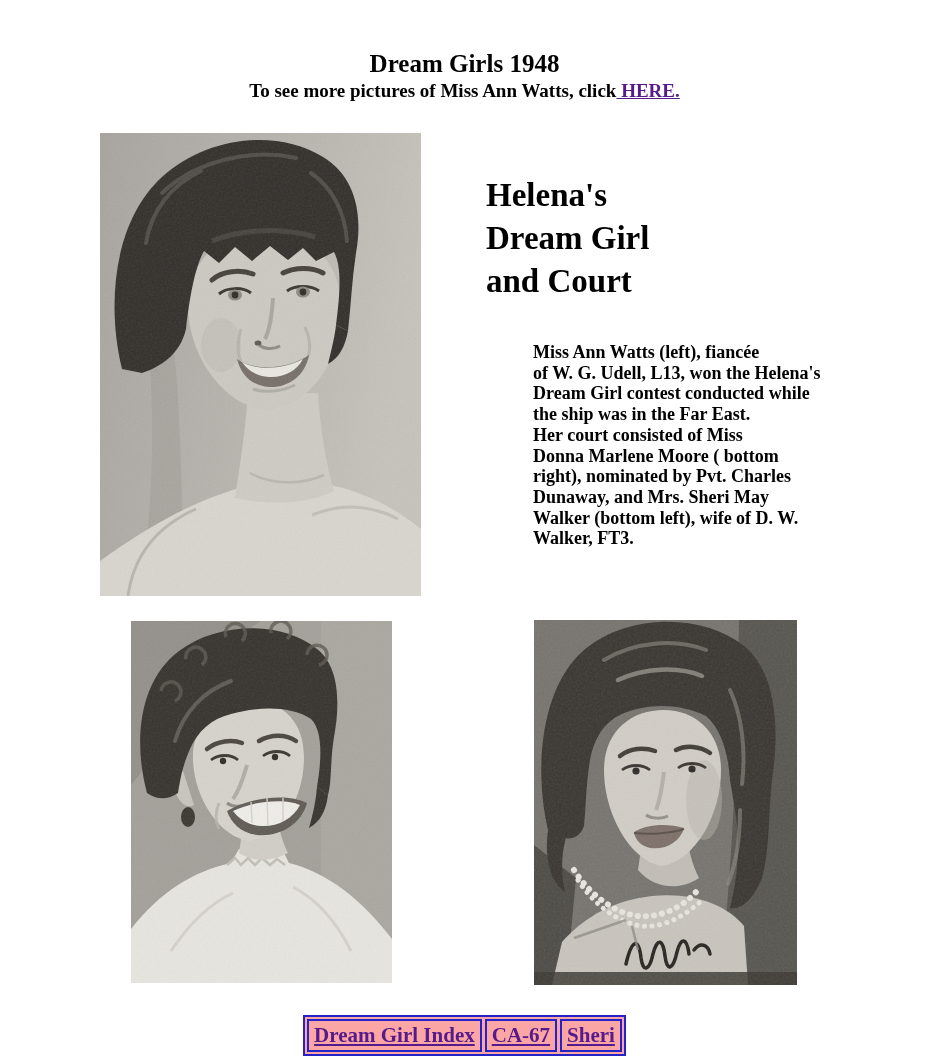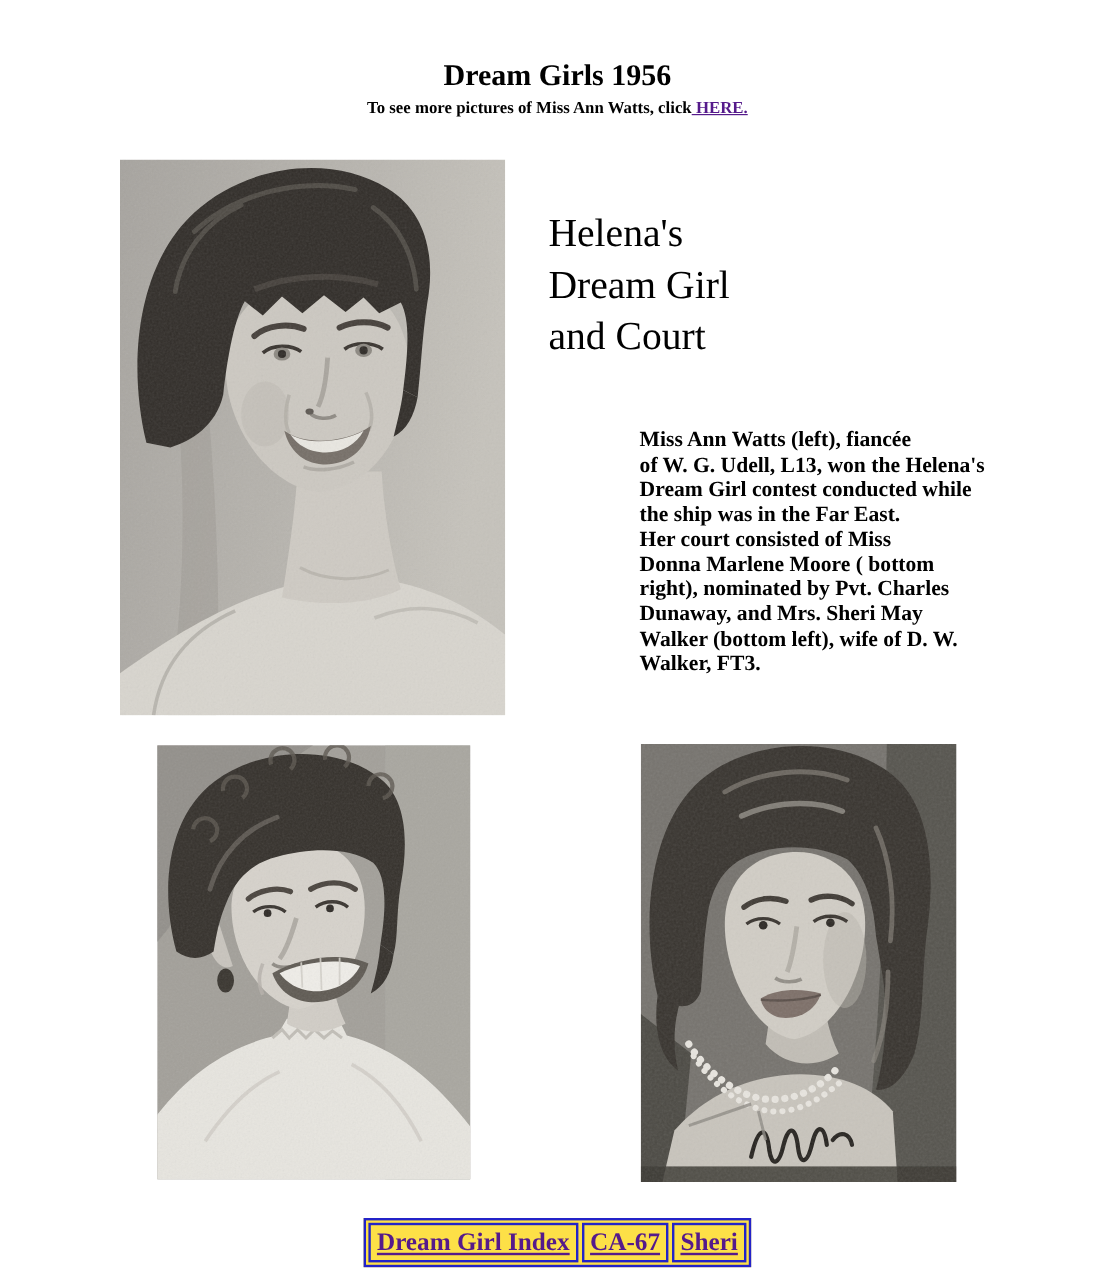--- a/index.html
+++ b/index.html
@@ -2,47 +2,47 @@
 <html style="--link-purple: #551A8B; --border-blue: #2323C8; --text-black: #000000;"><head>
 <meta charset="utf-8">
 <style>
   html,body{margin:0;padding:0;background:#fff;}
   body{font-family:"Liberation Serif","DejaVu Serif",serif;color:#000;}
   .page{position:relative;width:929px;height:1062px;background:#fff;overflow:hidden;}
 
   .title{position:absolute;top:49px;left:0;width:100%;text-align:center;
          font-size:25px;font-weight:bold;line-height:29px;}
   .subtitle{position:absolute;top:79px;left:0;width:100%;text-align:center;
-         font-size:14px;font-weight:bold;line-height:23px;}
+         font-size:19px;font-weight:bold;line-height:23px;}
   a{color:var(--link-purple,#551A8B);text-decoration:underline;}
   .subtitle a{white-space:pre;}
 
   .photo{position:absolute;}
   .photo svg{display:block;width:100%;height:100%;}
   .photo-main{left:100px;top:133px;width:321px;height:463px;}
   .photo-left{left:131px;top:621px;width:261px;height:362px;}
   .photo-right{left:534px;top:620px;width:263px;height:365px;}
 
-  .heading{position:absolute;left:457px;top:174px;font-size:33px;font-weight:normal;
+  .heading{position:absolute;left:486px;top:174px;font-size:33px;font-weight:bold;
            line-height:43px;white-space:pre-line;}
-  .bodytext{position:absolute;left:533px;top:356px;width:350px;font-size:18px;
+  .bodytext{position:absolute;left:533px;top:342px;width:350px;font-size:18px;
            font-weight:bold;line-height:20.7px;white-space:pre-line;}
 
   .navwrap{position:absolute;top:1015px;left:0;width:100%;text-align:center;}
   .nav-table{display:inline-flex;border:2px solid var(--border-blue,#2323C8);
-           padding:2px;gap:3px;background:#fde047;}
+           padding:2px;gap:3px;background:#fca5a5;}
   .nav-cell{border:2px solid var(--border-blue,#2323C8);padding:1px 5px;
            font-size:21px;font-weight:bold;line-height:27px;white-space:nowrap;}
 </style>
 </head>
 <body>
 
 <div class="page">
 
-  <div class="title">Dream Girls 1956</div>
+  <div class="title">Dream Girls 1948</div>
 
   <div class="subtitle"><span>To see more pictures of Miss Ann Watts, click</span><a href="#"> HERE.</a></div>
 
   <div class="photo photo-main">
     <svg viewBox="0 0 321 463">
       <defs>
         <linearGradient id="bg1" x1="0" y1="0" x2="1" y2="0.25">
           <stop offset="0" stop-color="#a7a49f"></stop>
             <stop offset="0.55" stop-color="#b7b4ae"></stop>
             <stop offset="1" stop-color="#c6c3bc"></stop>

